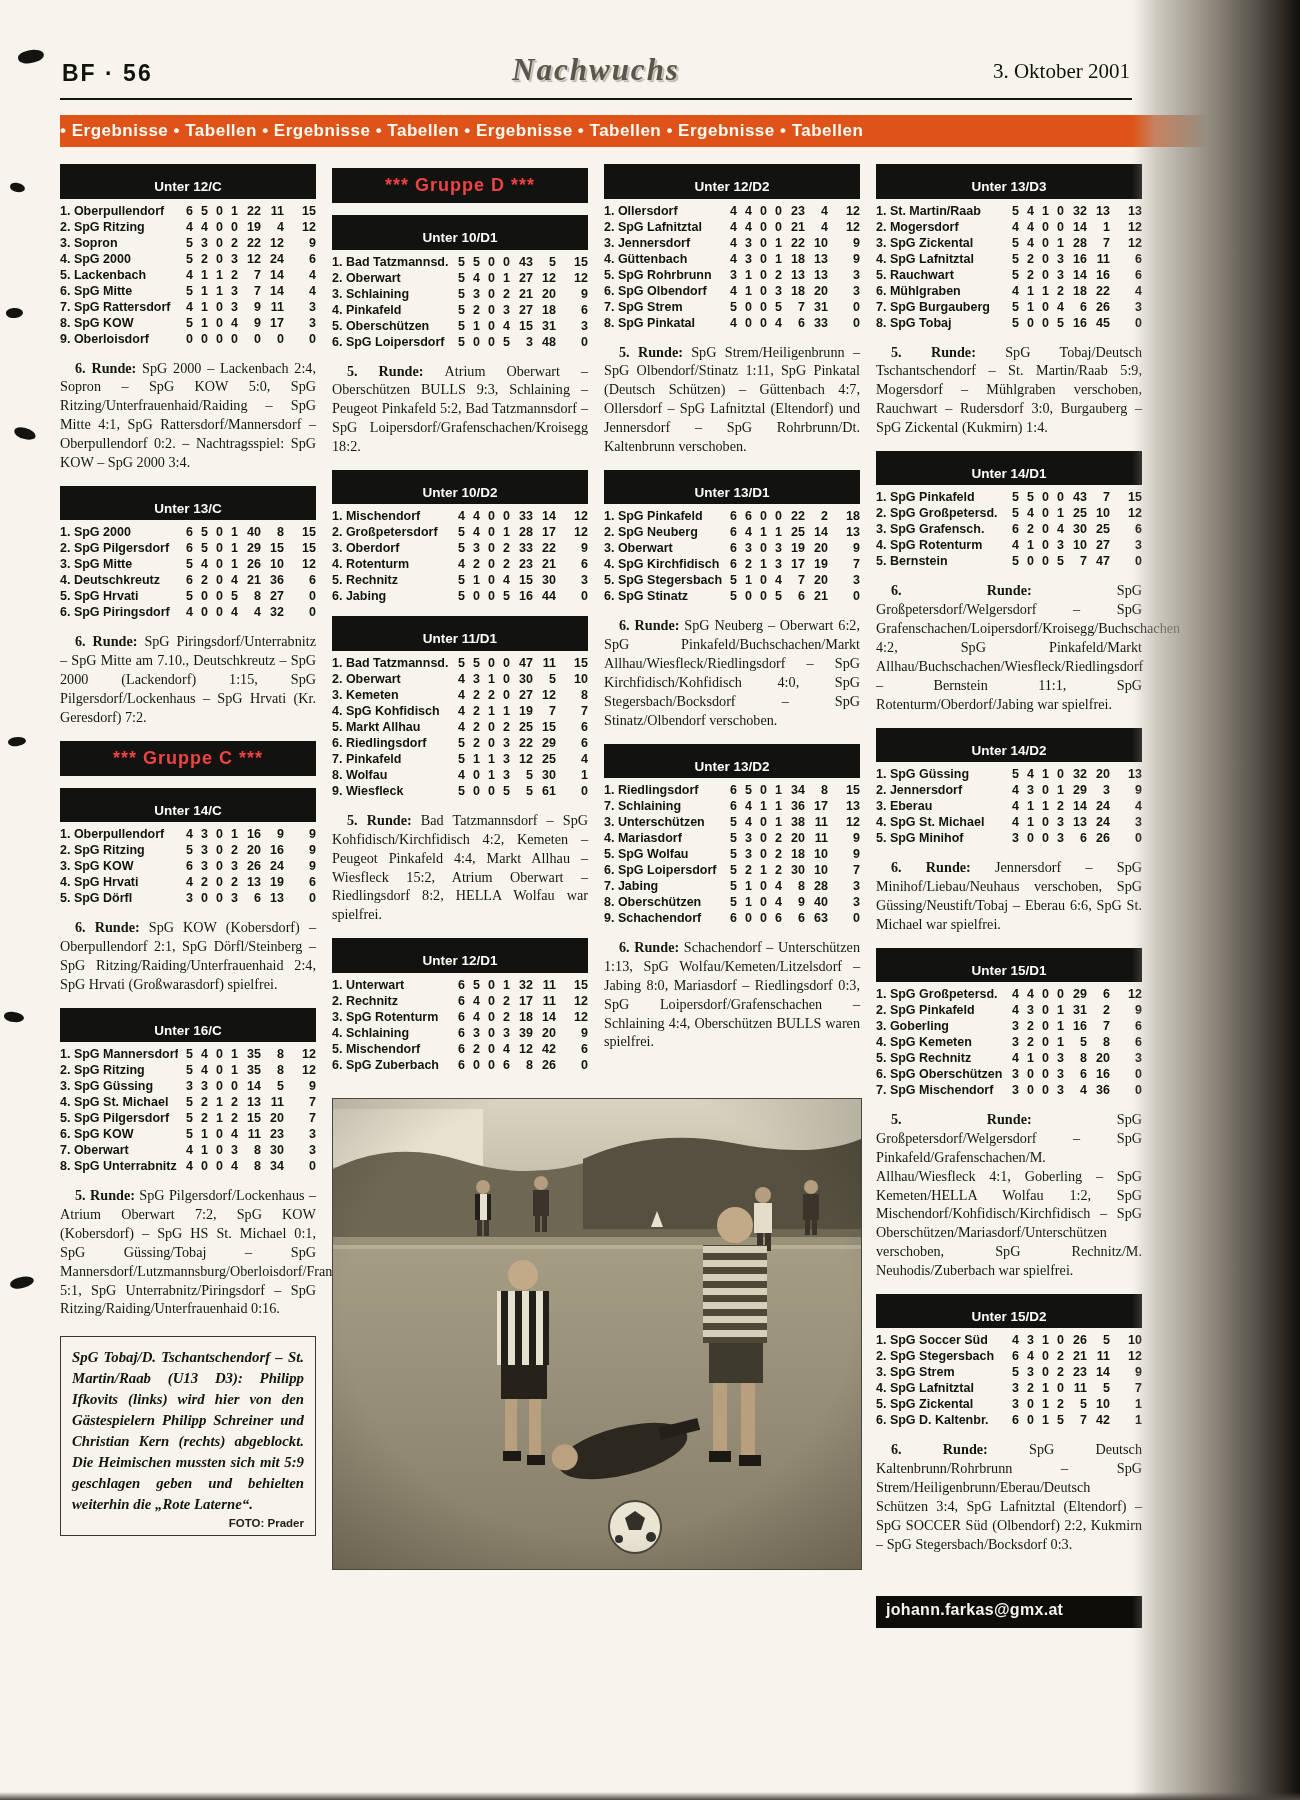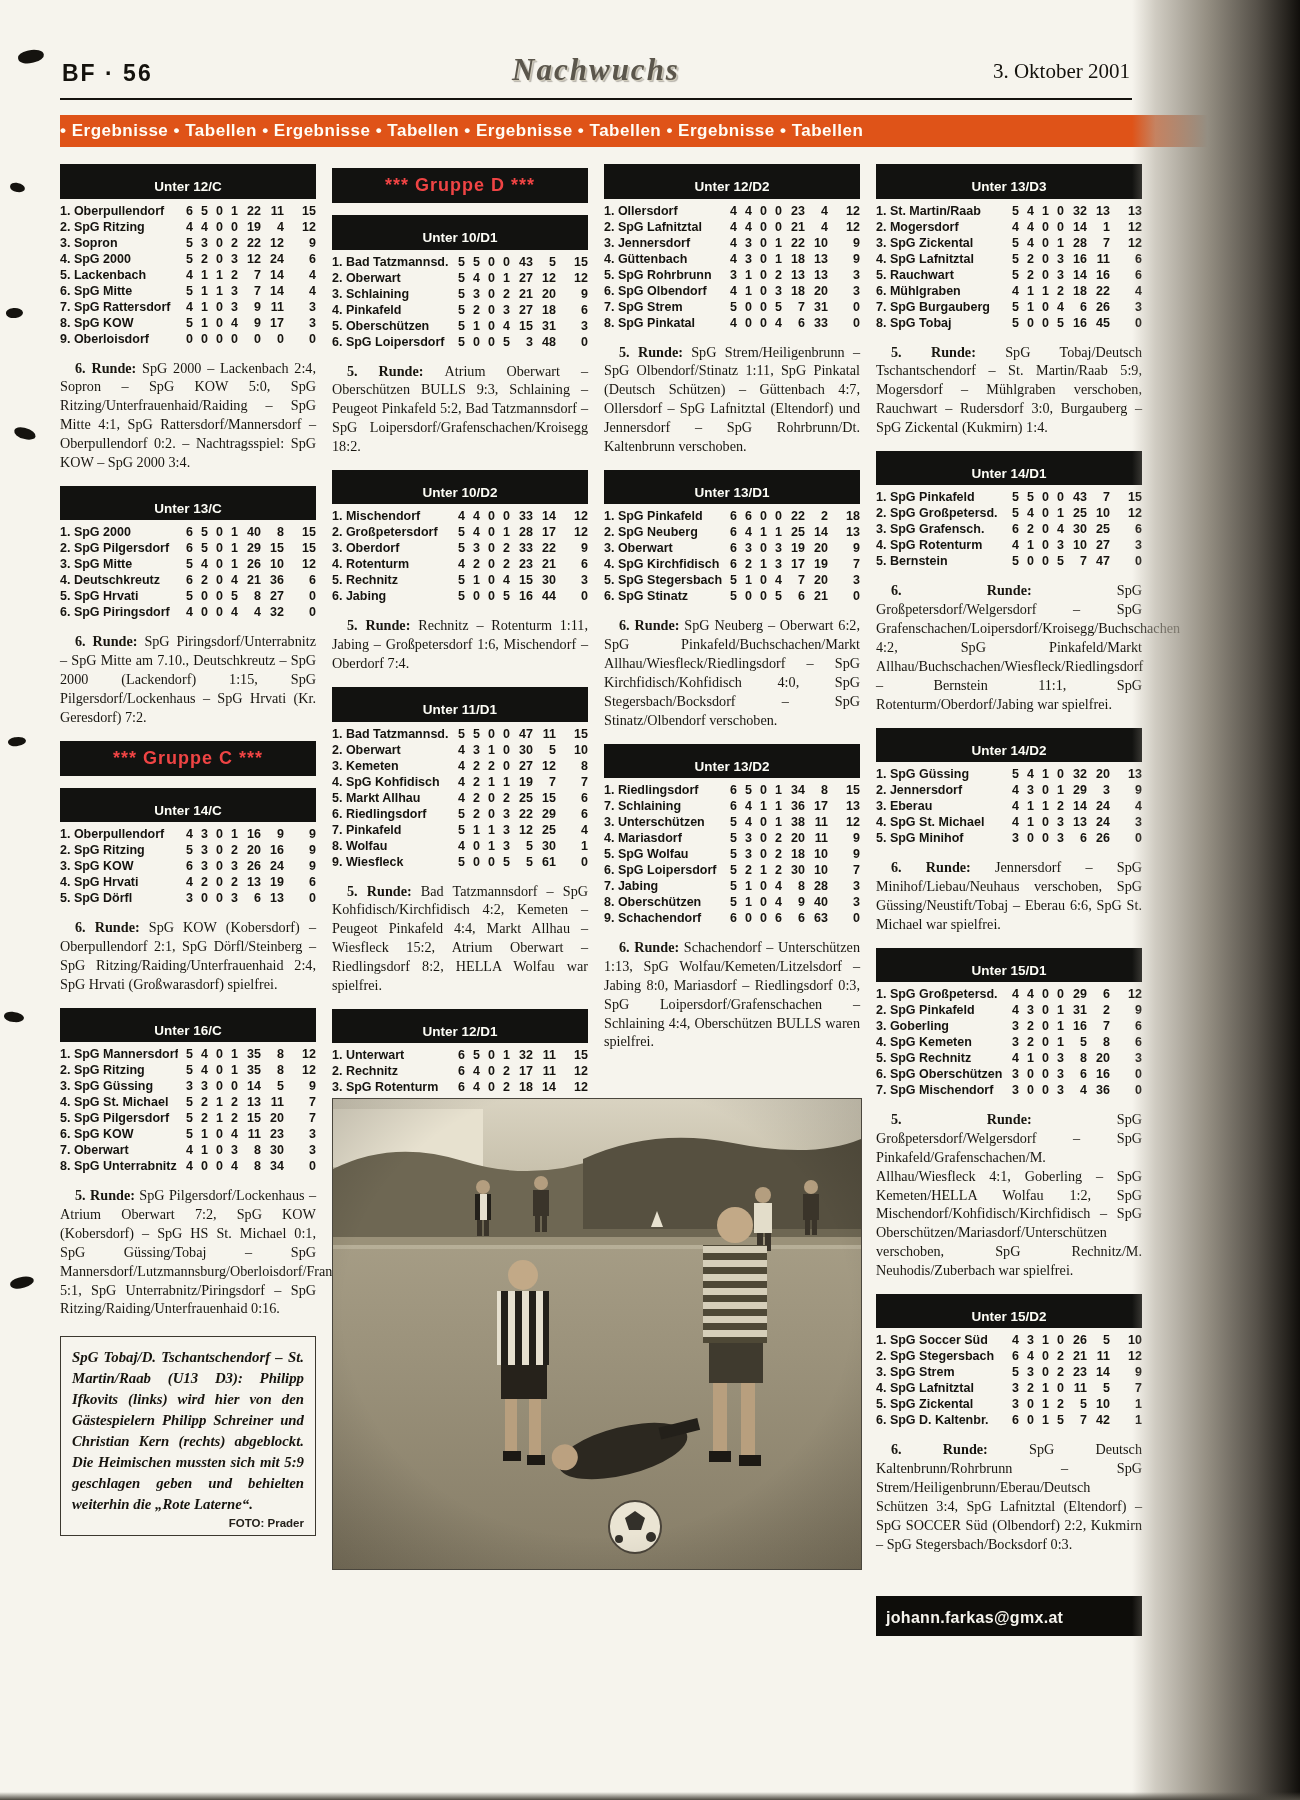--- a/index.html
+++ b/index.html
@@ -41,21 +41,21 @@
   .para .lead{font-weight:bold;}
   
   .caption-box{border:1.5px solid #3c382f;padding:10px 11px 5px;margin-top:18px;
     font:italic bold 14.8px/1.42 "Liberation Serif",serif;color:#16140e;}
   .cap-text{text-align:justify;hyphens:auto;}
   .cap-credit{font:bold 11.5px/1 "Liberation Sans",sans-serif;font-style:normal;
     text-align:right;margin-top:3px;color:#23201a;}
   
   .email-box{background:#0e0d0a;color:#f6f4ed;margin-top:42px;
     font:bold 16px/1 "Liberation Sans",sans-serif;letter-spacing:.3px;
-    padding:14px 10px 10px;}
+    padding:6px 10px 10px;}
   
   .photo{position:absolute;left:332px;top:1098px;width:528px;height:470px;margin:0;
     border:1px solid #4a463d;overflow:hidden;z-index:3;background:#b3aa92;}
   
   .edge-right{position:absolute;left:1132px;top:0;width:168px;height:1800px;z-index:5;
     background:linear-gradient(90deg,rgba(190,185,175,0) 0%,rgba(176,170,158,.55) 14%,
       #948e82 45%,#57524a 74%,#27241f 92%,#100e0b 100%);}
   .edge-bottom{position:absolute;left:0;bottom:0;width:100%;height:8px;z-index:5;
     background:linear-gradient(180deg,rgba(90,85,75,0),#4c4840);}
   
@@ -497,21 +497,20 @@
         <span class="tname">6. Jabing</span>
         <span class="tnum c-s">5</span>
         <span class="tnum c-s">0</span>
         <span class="tnum c-s">0</span>
         <span class="tnum c-s">5</span>
         <span class="tnum c-g">16</span>
         <span class="tnum c-g">44</span>
         <span class="tnum c-p">0</span>
       </div>
     </section>
-    <p class="para"><b class="lead">5. Runde:&nbsp;</b>Rechnitz – Rotenturm 1:11, Jabing – Großpetersdorf 1:6, Mischendorf – Oberdorf 7:4.</p>
     <section class="table-block">
       <div class="table-title">Unter 11/D1</div>
       <div class="trow">
         <span class="tname">1. Bad Tatzmannsd.</span>
         <span class="tnum c-s">5</span>
         <span class="tnum c-s">5</span>
         <span class="tnum c-s">0</span>
         <span class="tnum c-s">0</span>
         <span class="tnum c-g">47</span>
         <span class="tnum c-g">11</span>

